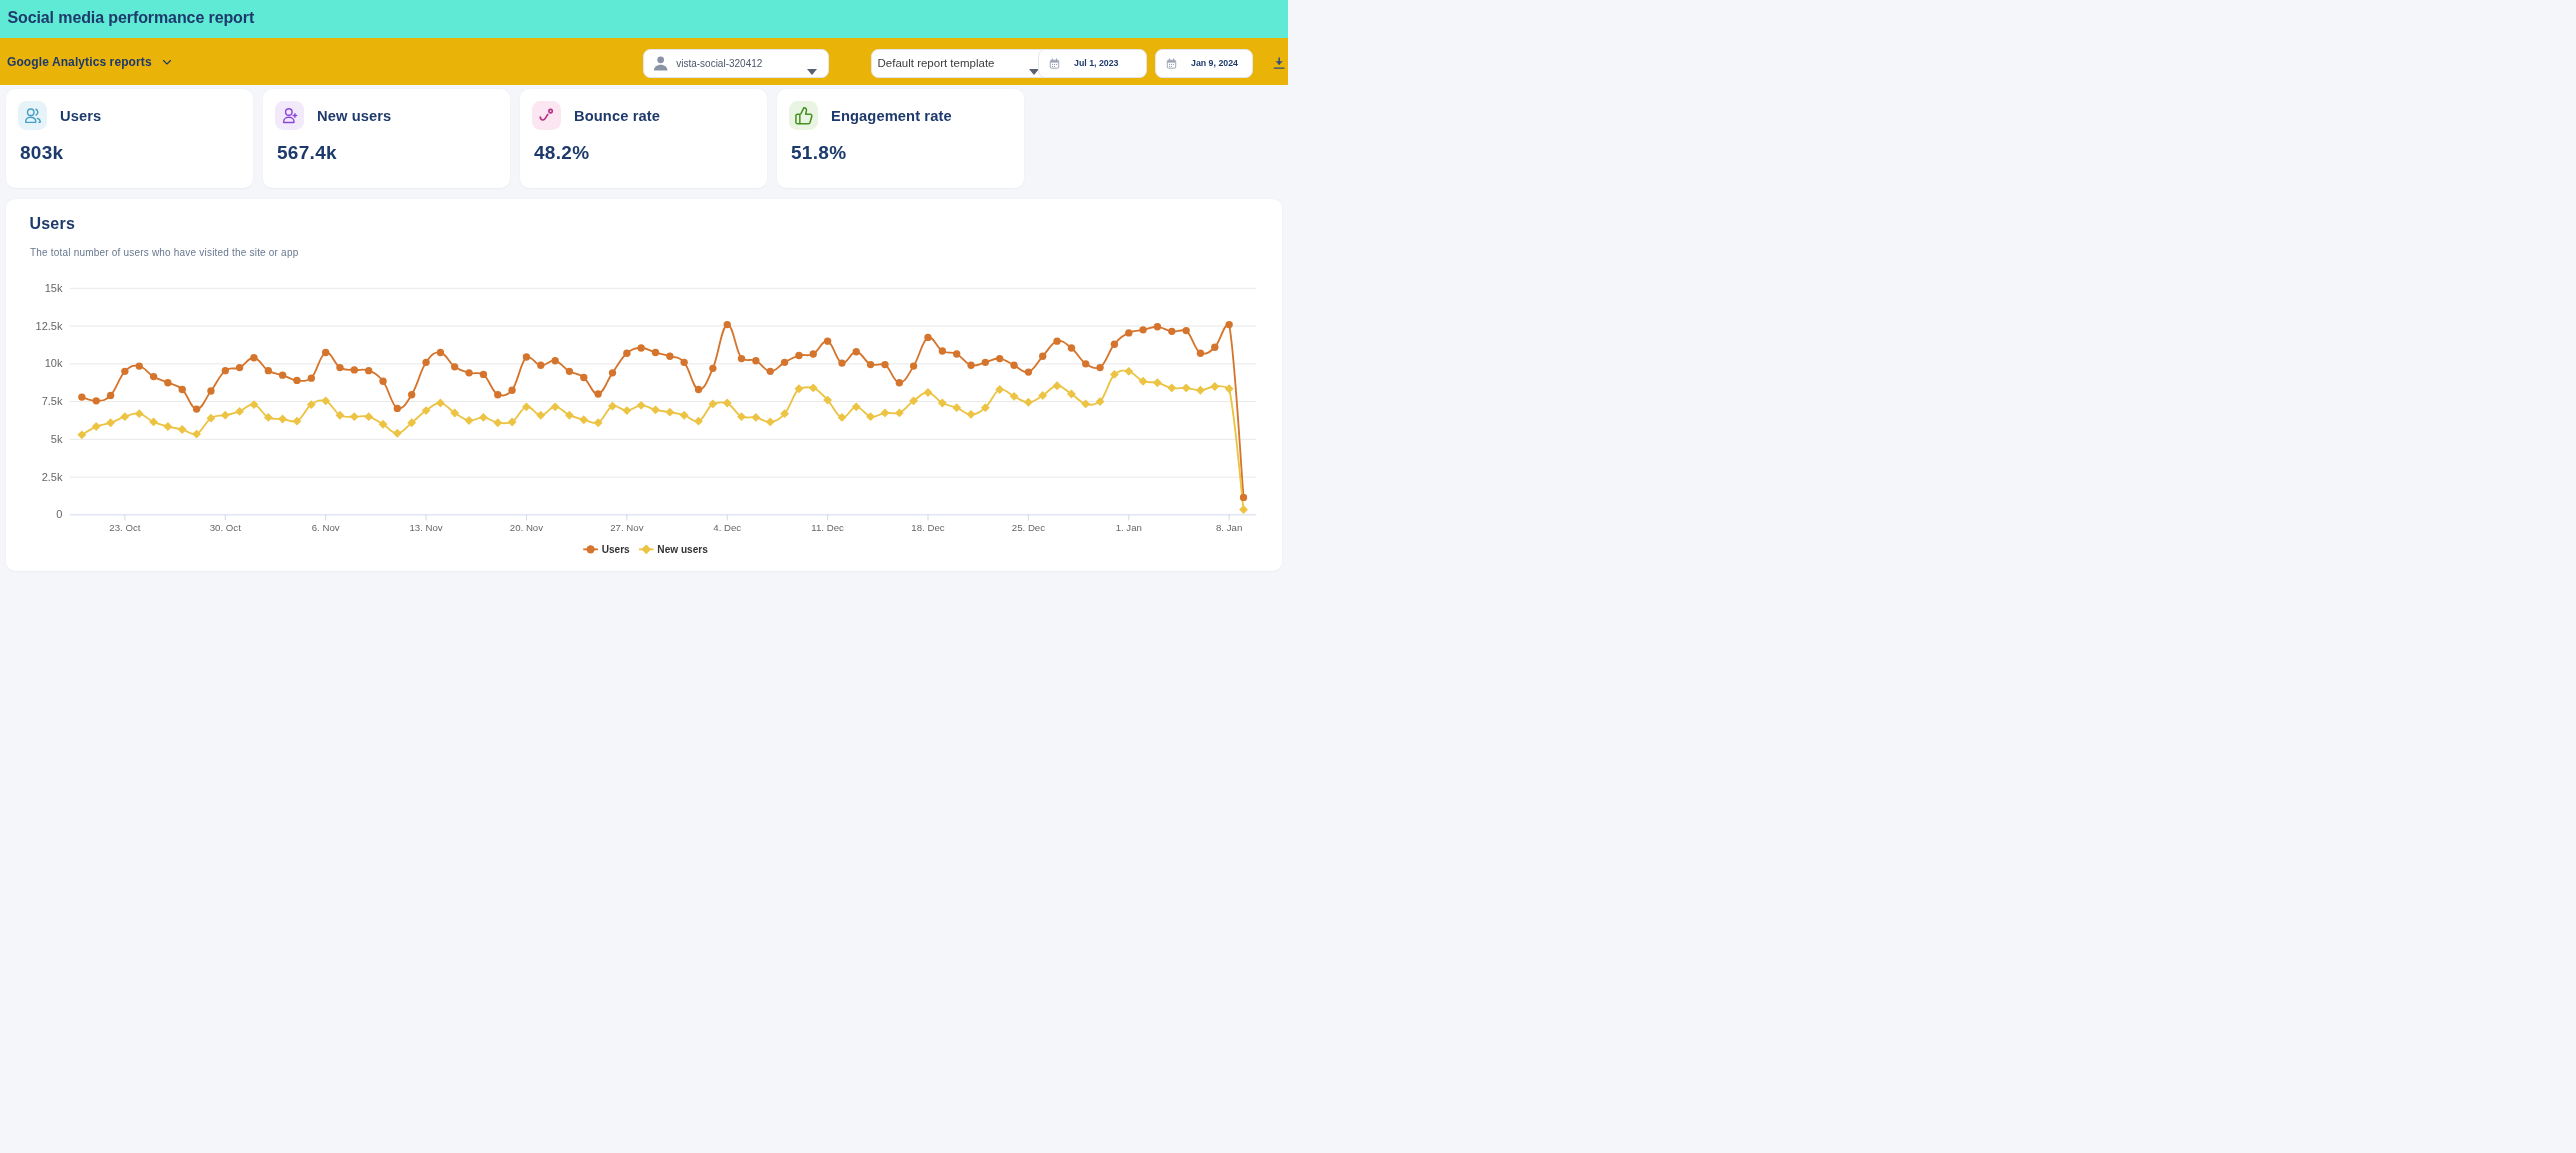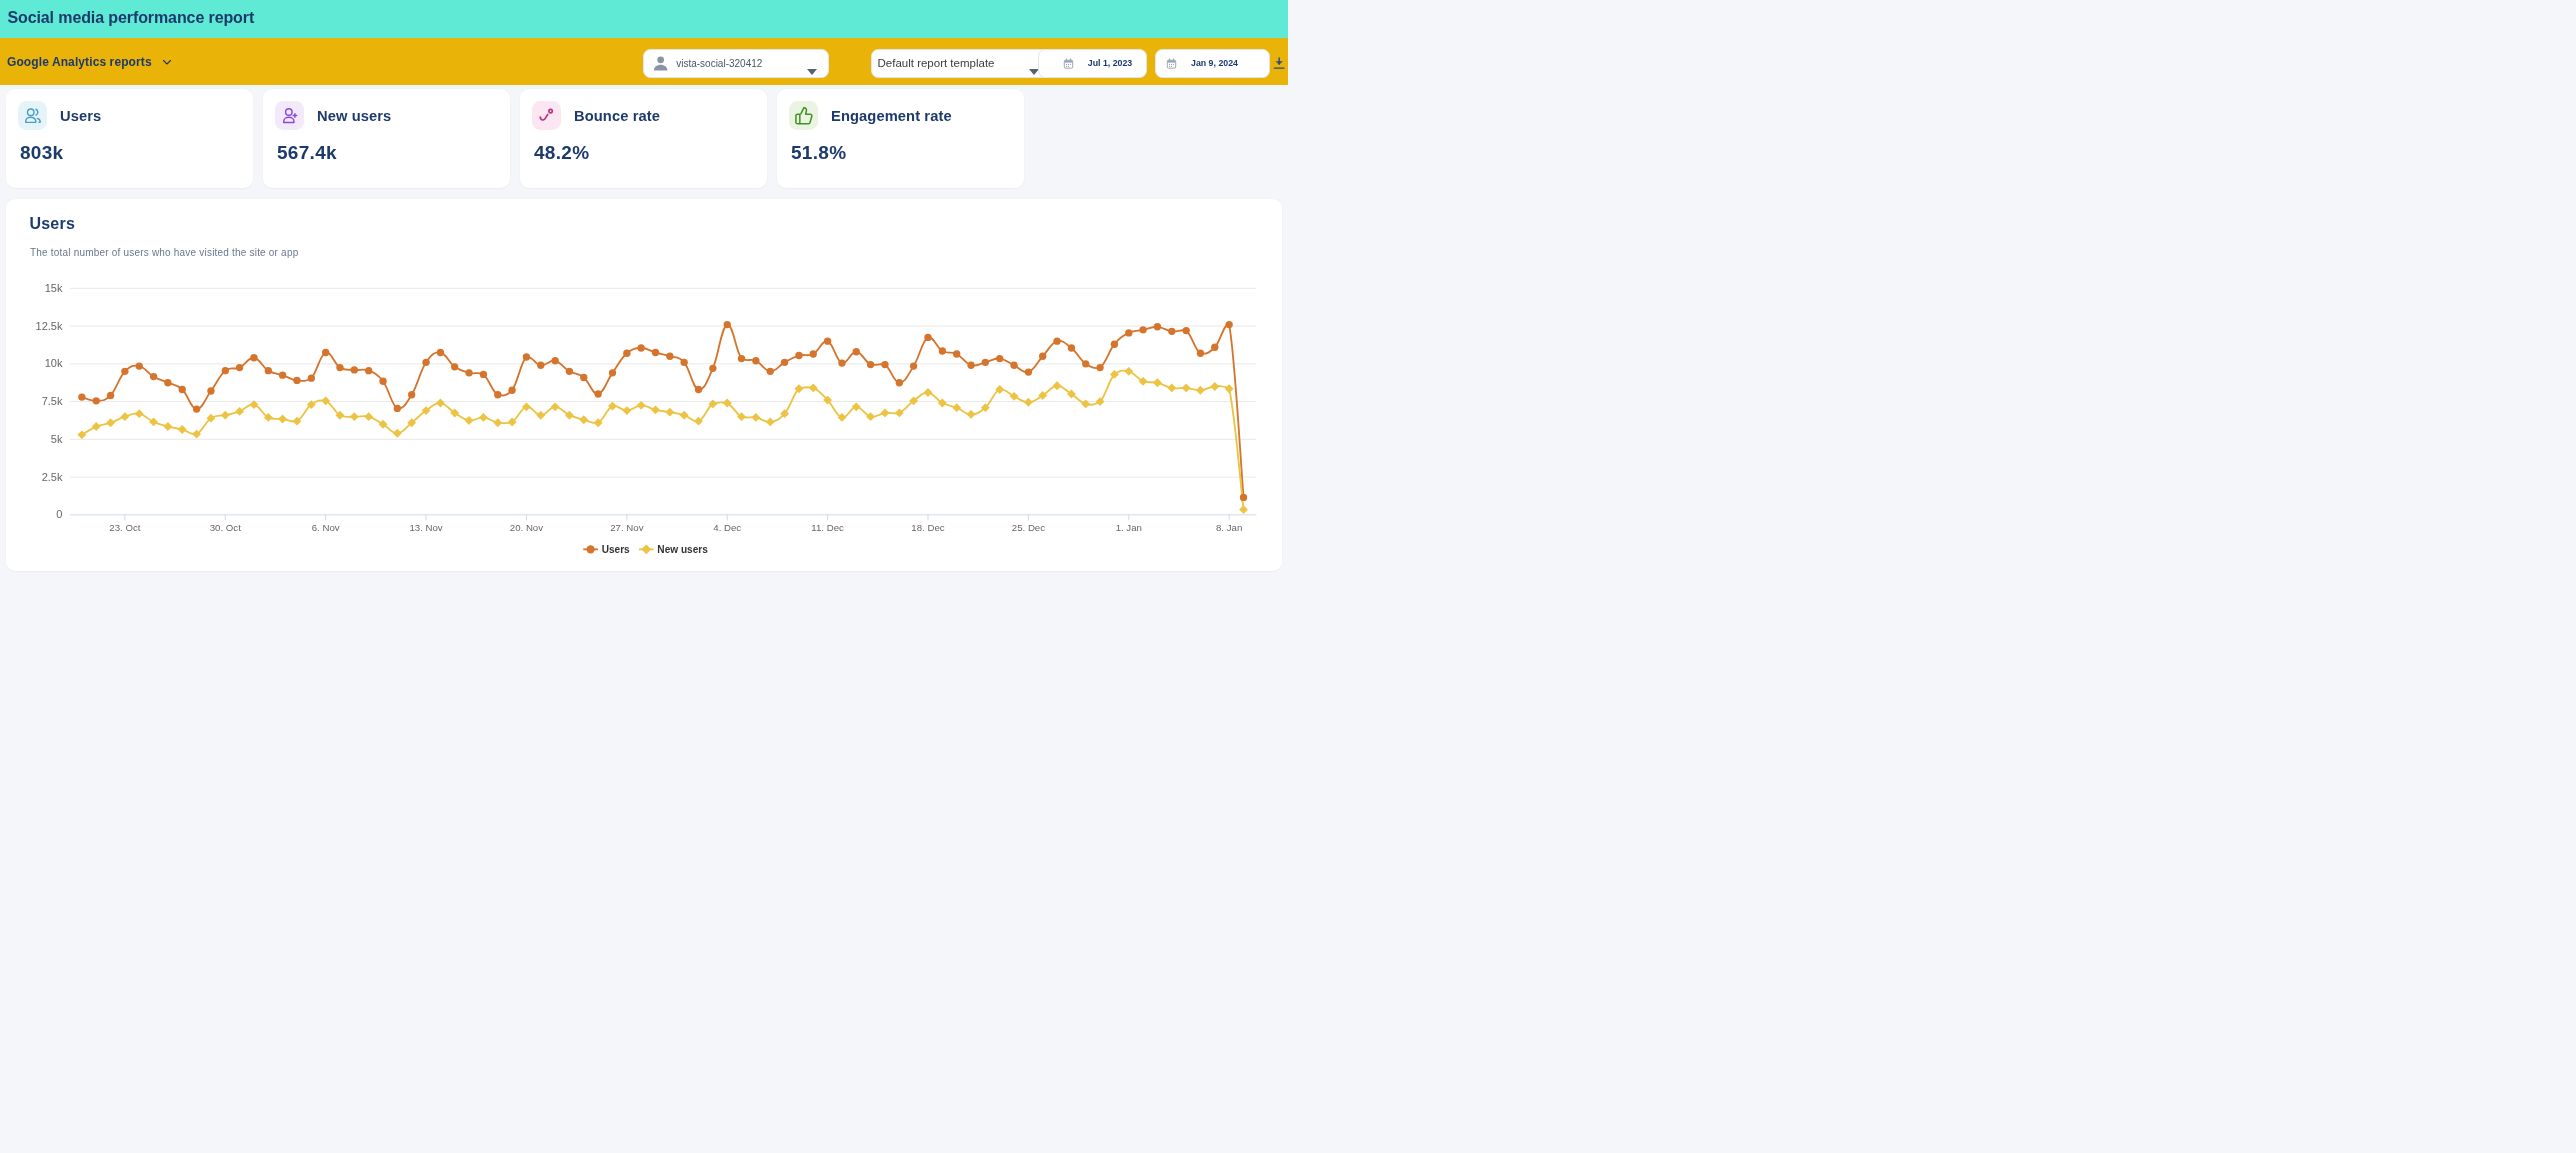--- a/index.html
+++ b/index.html
@@ -9,22 +9,22 @@
 .ga { position:absolute; left:7px; top:16.6px; font-size:12px; font-weight:700; color:#1e3a6c; letter-spacing:0.1px; }
 .ga svg { vertical-align:-2.3px; margin-left:6.4px; }
 .ctrl { position:absolute; top:10.6px; height:29.5px; background:#fff; border:0.9px solid #e2e5ee; border-radius:7.4px; display:flex; align-items:center; }
 .sel1 { left:643px; width:186px; }
 .sel1 .ic { margin-left:7.4px; display:flex; }
 .sel1 .tx { margin-left:5.5px; font-size:10px; color:#4d566b; }
 .sel1 .car { position:absolute; right:11px; top:12px; }
 .sel2 { left:871px; width:183px; }
 .sel2 .tx { margin-left:5.5px; font-size:11.5px; color:#3c3c3c; }
 .sel2 .car { position:absolute; right:14px; top:12px; }
-.dt1 { left:1038px; width:109px;justify-content:center; }
-.dt2 { left:1155px; width:115px; }
+.dt1 { left:1038px; width:109px; }
+.dt2 { left:1155px; width:98px; }
 .dt1 .ic, .dt2 .ic { margin-left:10px; display:flex; }
 .dt1 .tx, .dt2 .tx { margin-left:14px; font-size:8.8px; font-weight:700; color:#1e3a6c; }
 .dl { position:absolute; right:1.4px; top:18px; }
 .cards { position:absolute; left:6px; top:89px; width:1276px; display:flex; gap:10px; }
 .card { width:247px; height:99px; background:#fff; border-radius:9.2px; box-shadow:0 0.9px 1.8px rgba(40,50,80,.05); position:relative; }
 .crow { position:absolute; left:12px; top:12.4px; display:flex; align-items:center; }
 .cicon { width:29px; height:29px; border-radius:8.3px; display:flex; align-items:center; justify-content:center; }
 .ctit { margin-left:13px; font-size:14.7px; font-weight:700; color:#1e3a6c; letter-spacing:0.1px; }
 .cval { position:absolute; left:14px; top:53px; font-size:19px; font-weight:700; color:#1c3a6b; letter-spacing:0.3px; }
 .chartcard { position:absolute; left:6px; top:199px; width:1276px; height:372px; background:#fff; border-radius:9.2px; box-shadow:0 0.9px 1.8px rgba(40,50,80,.05); }

